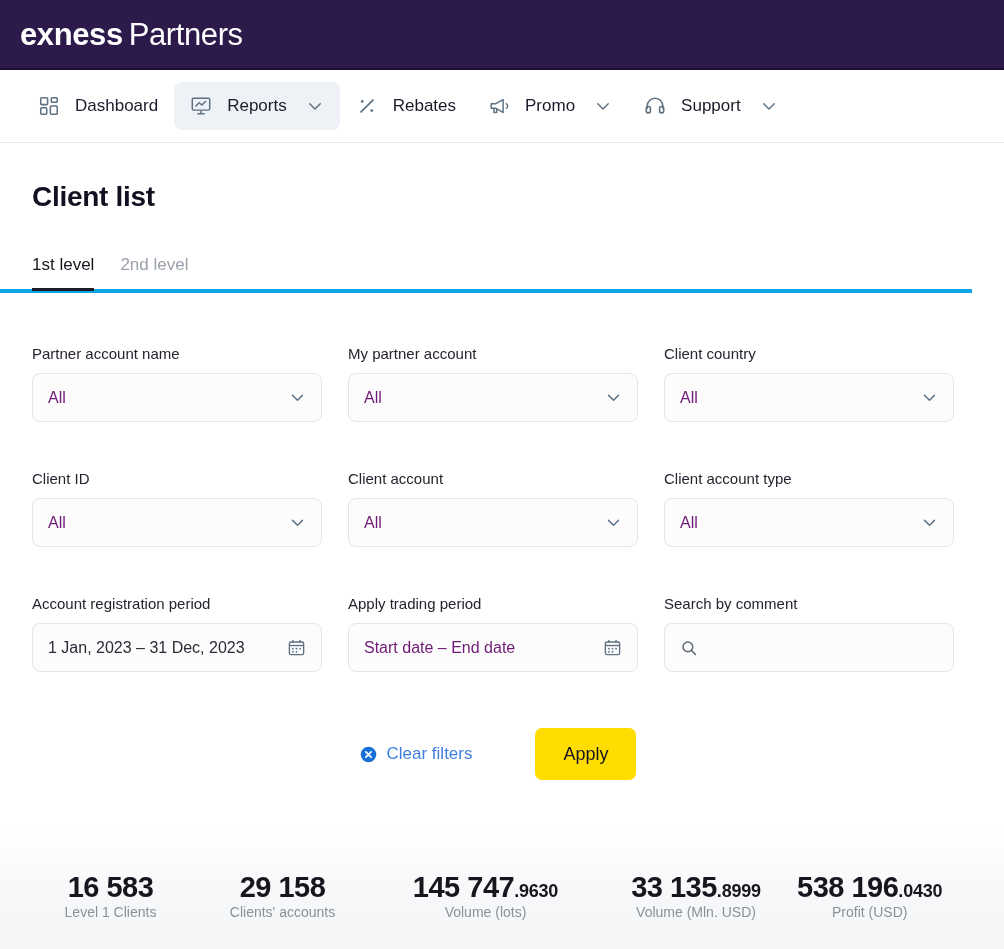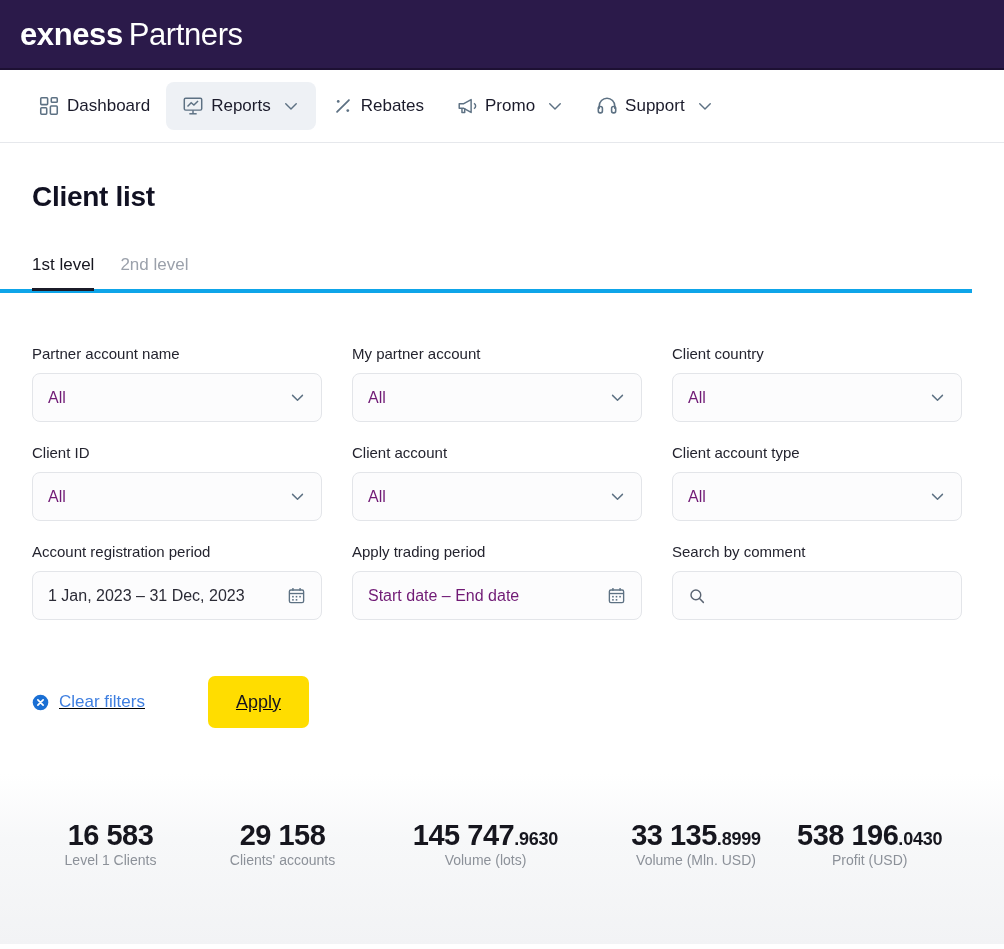--- a/index.html
+++ b/index.html
@@ -35,21 +35,21 @@
     height: 73px;
     background: #ffffff;
     display: flex;
     align-items: center;
     padding-left: 22px;
     border-bottom: 1px solid #e6e8ec;
   }
   .nav-item {
     display: flex;
     align-items: center;
-    gap: 7px;
+    gap: 15px;
     height: 48px;
     padding: 0 16px;
     border-radius: 8px;
     cursor: pointer;
     white-space: nowrap;
   }
   .nav-item.active { background: #eef1f5; }
   .nav-label {
     font-size: 17px;
     color: #1b1b2b;
@@ -89,20 +89,21 @@
   }
   .tab.active { color: #16161f; border-bottom-color: #1b1b28; }
 
   
   .filters {
     display: grid;
     grid-template-columns: 290px 290px 290px;
     column-gap: 30px;
     row-gap: 0;
     margin-top: 52px;
+    gap: 26px;
   }
   .field { margin-bottom: 22px; }
   .field-label {
     font-size: 15px;
     color: #24242f;
     margin-bottom: 11px;
     white-space: nowrap;
   }
   .control {
     height: 49px;
@@ -126,25 +127,24 @@
   .chev svg { width: 17px; height: 17px; display: block; }
   .cal { width: 19px; height: 19px; color: #5d7183; flex: none; }
   .cal svg { width: 19px; height: 19px; display: block; }
   .srch { width: 18px; height: 18px; color: #5a6472; flex: none; margin-right: 10px; }
   .srch svg { width: 18px; height: 18px; display: block; }
 
   
   .actions {
     display: flex;
     align-items: center;
-    justify-content: flex-start;
+    justify-content: center;
     gap: 63px;
     margin-top: 34px;
     padding-right: 8px;
-    text-decoration: underline;
   }
   .clear {
     display: flex;
     align-items: center;
     gap: 10px;
     cursor: pointer;
   }
   .clear-ic { width: 17px; height: 17px; flex: none; display: block; }
   .clear-ic svg { width: 17px; height: 17px; display: block; }
   .clear-lb { font-size: 17px; color: #3f7fe0; }

